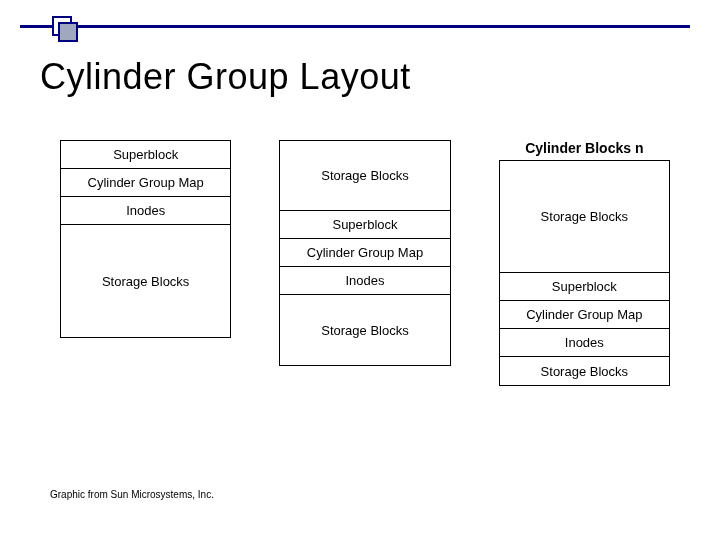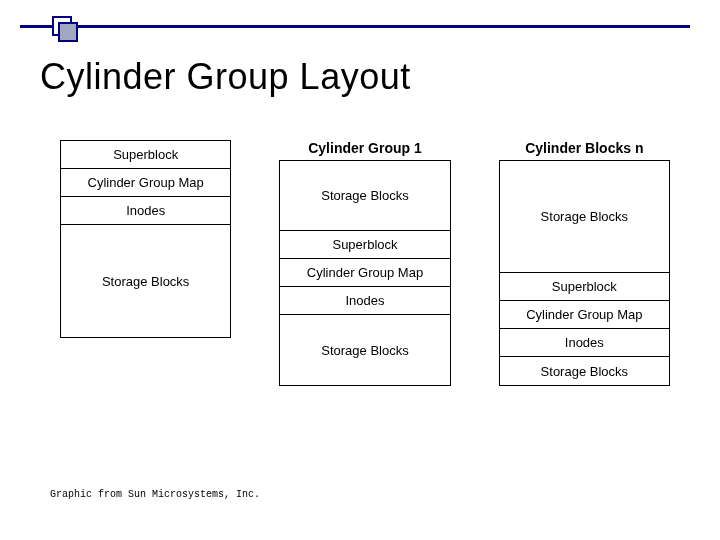--- a/index.html
+++ b/index.html
@@ -90,21 +90,20 @@
   .h4 { height: 28px; }
   .hbig { height: 112px; }
   .hmed { height: 70px; }
   .hsm { height: 28px; }
   .attribution {
     position: absolute;
     bottom: 40px;
     left: 50px;
     font-size: 10px;
     color: #000;
-    font-family: Liberation Mono, monospace;
   }
 </style>
 </head>
 <body>
 
 <div class="header-line"></div>
 <div class="header-square"></div>
 <div class="header-square inner"></div>
 
 <h1 class="title">Cylinder Group Layout</h1>
@@ -114,21 +113,20 @@
   <div class="col">
     <div class="stack">
       <div class="cell h2">Superblock</div>
       <div class="cell h3">Cylinder Group Map</div>
       <div class="cell h4">Inodes</div>
       <div class="cell hbig">Storage Blocks</div>
     </div>
   </div>
 
   <div class="col">
-    <div class="col-title">Cylinder Group 1</div>
     <div class="stack">
       <div class="cell hmed">Storage Blocks</div>
       <div class="cell hsm">Superblock</div>
       <div class="cell hsm">Cylinder Group Map</div>
       <div class="cell hsm">Inodes</div>
       <div class="cell hmed">Storage Blocks</div>
     </div>
   </div>
 
   <div class="col">

